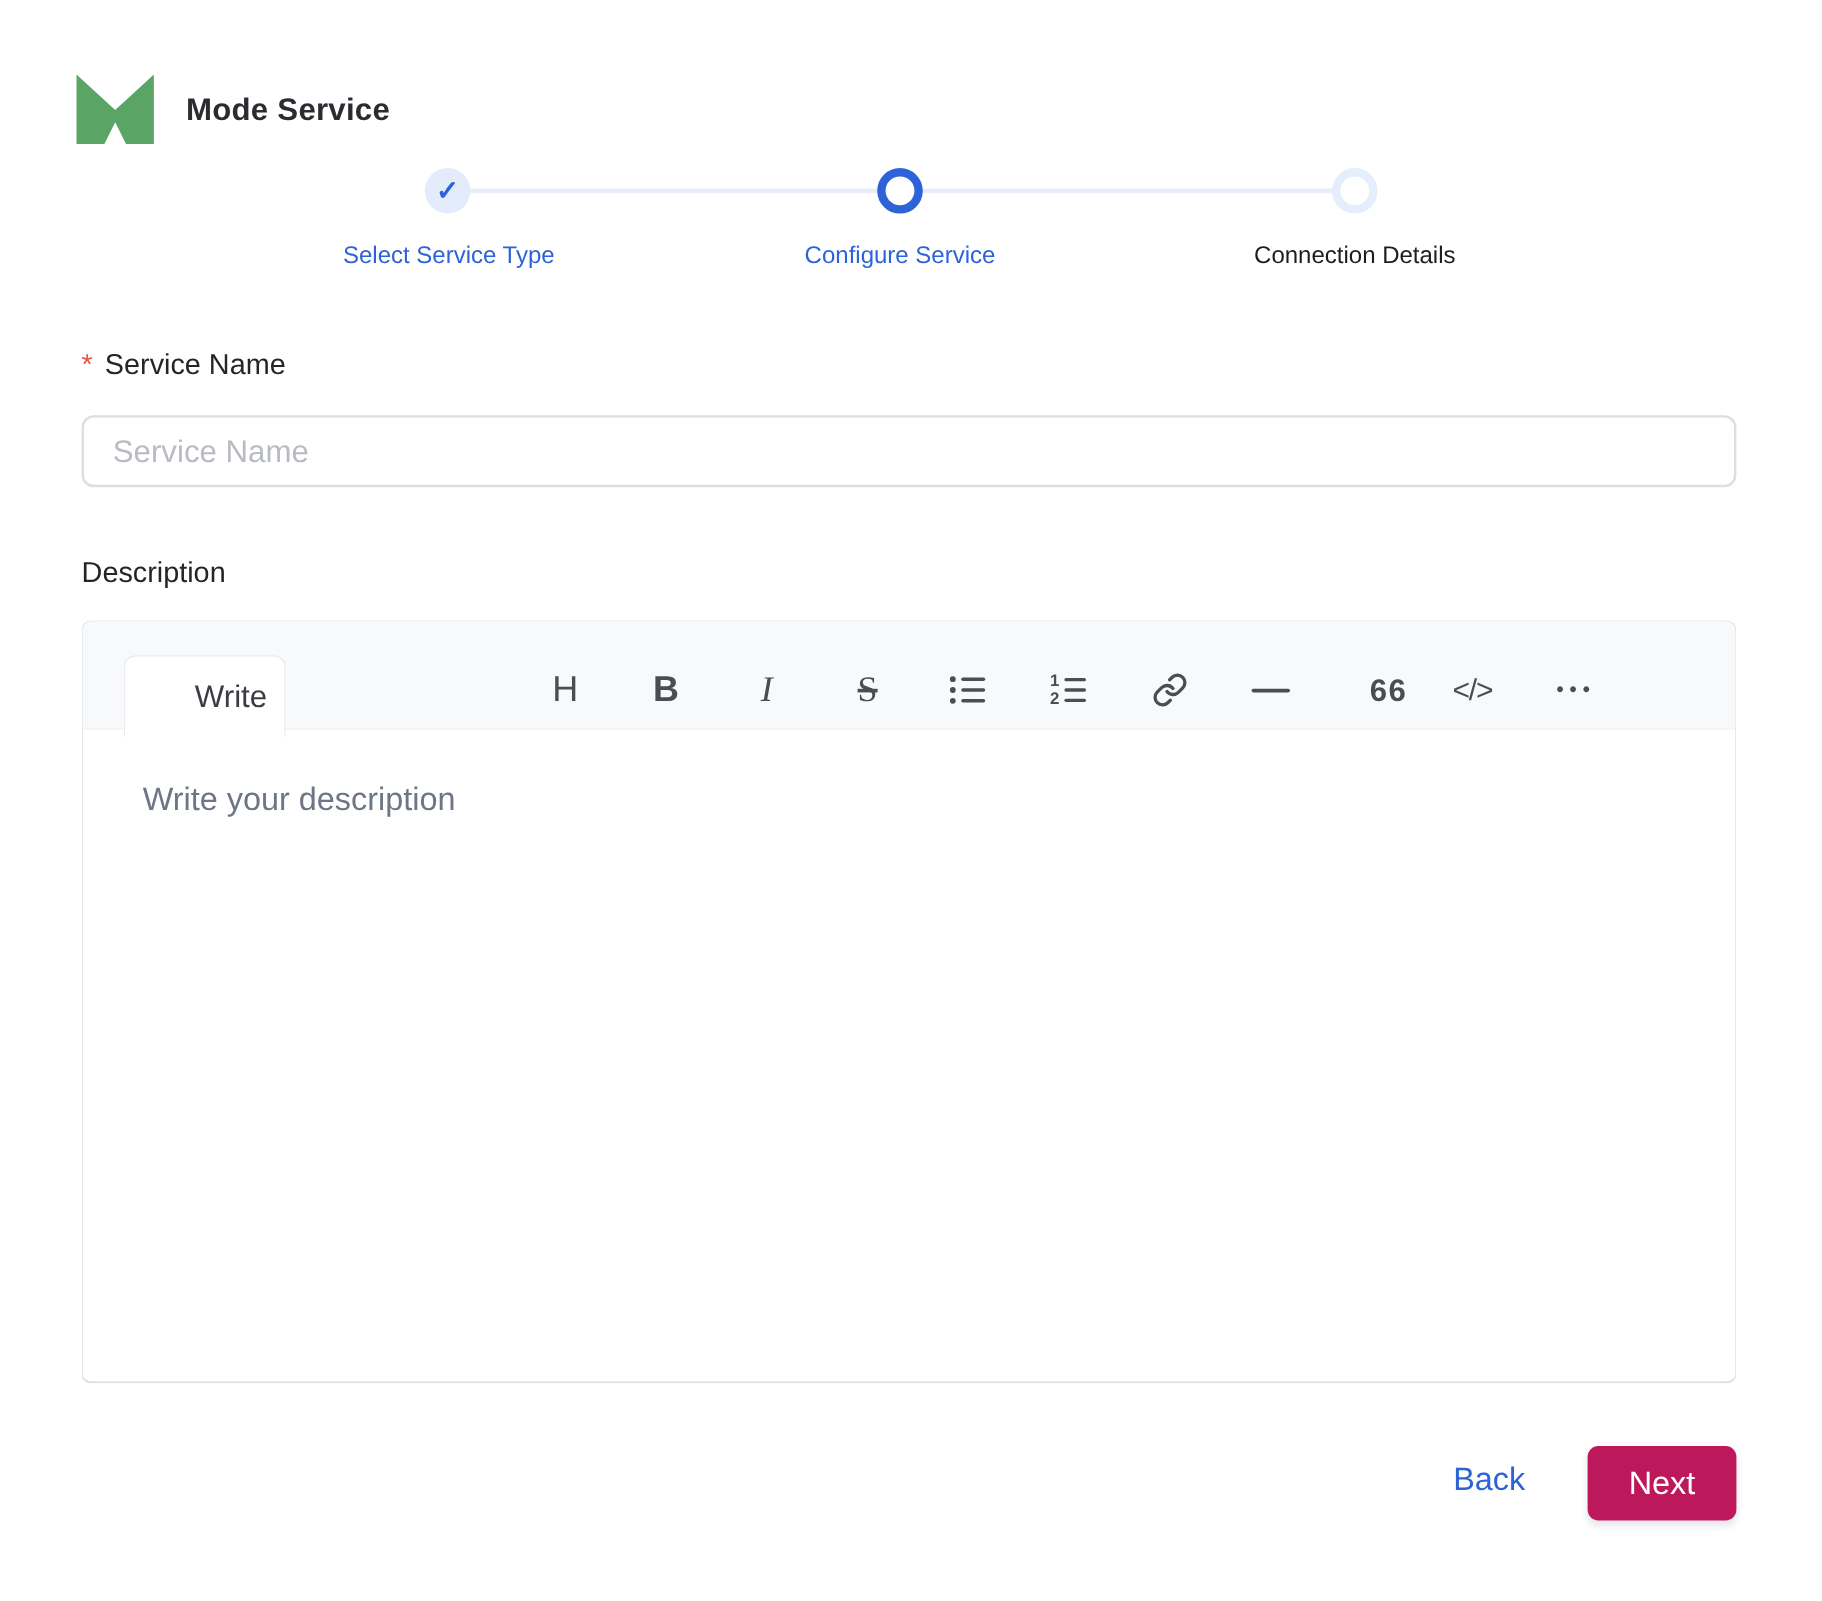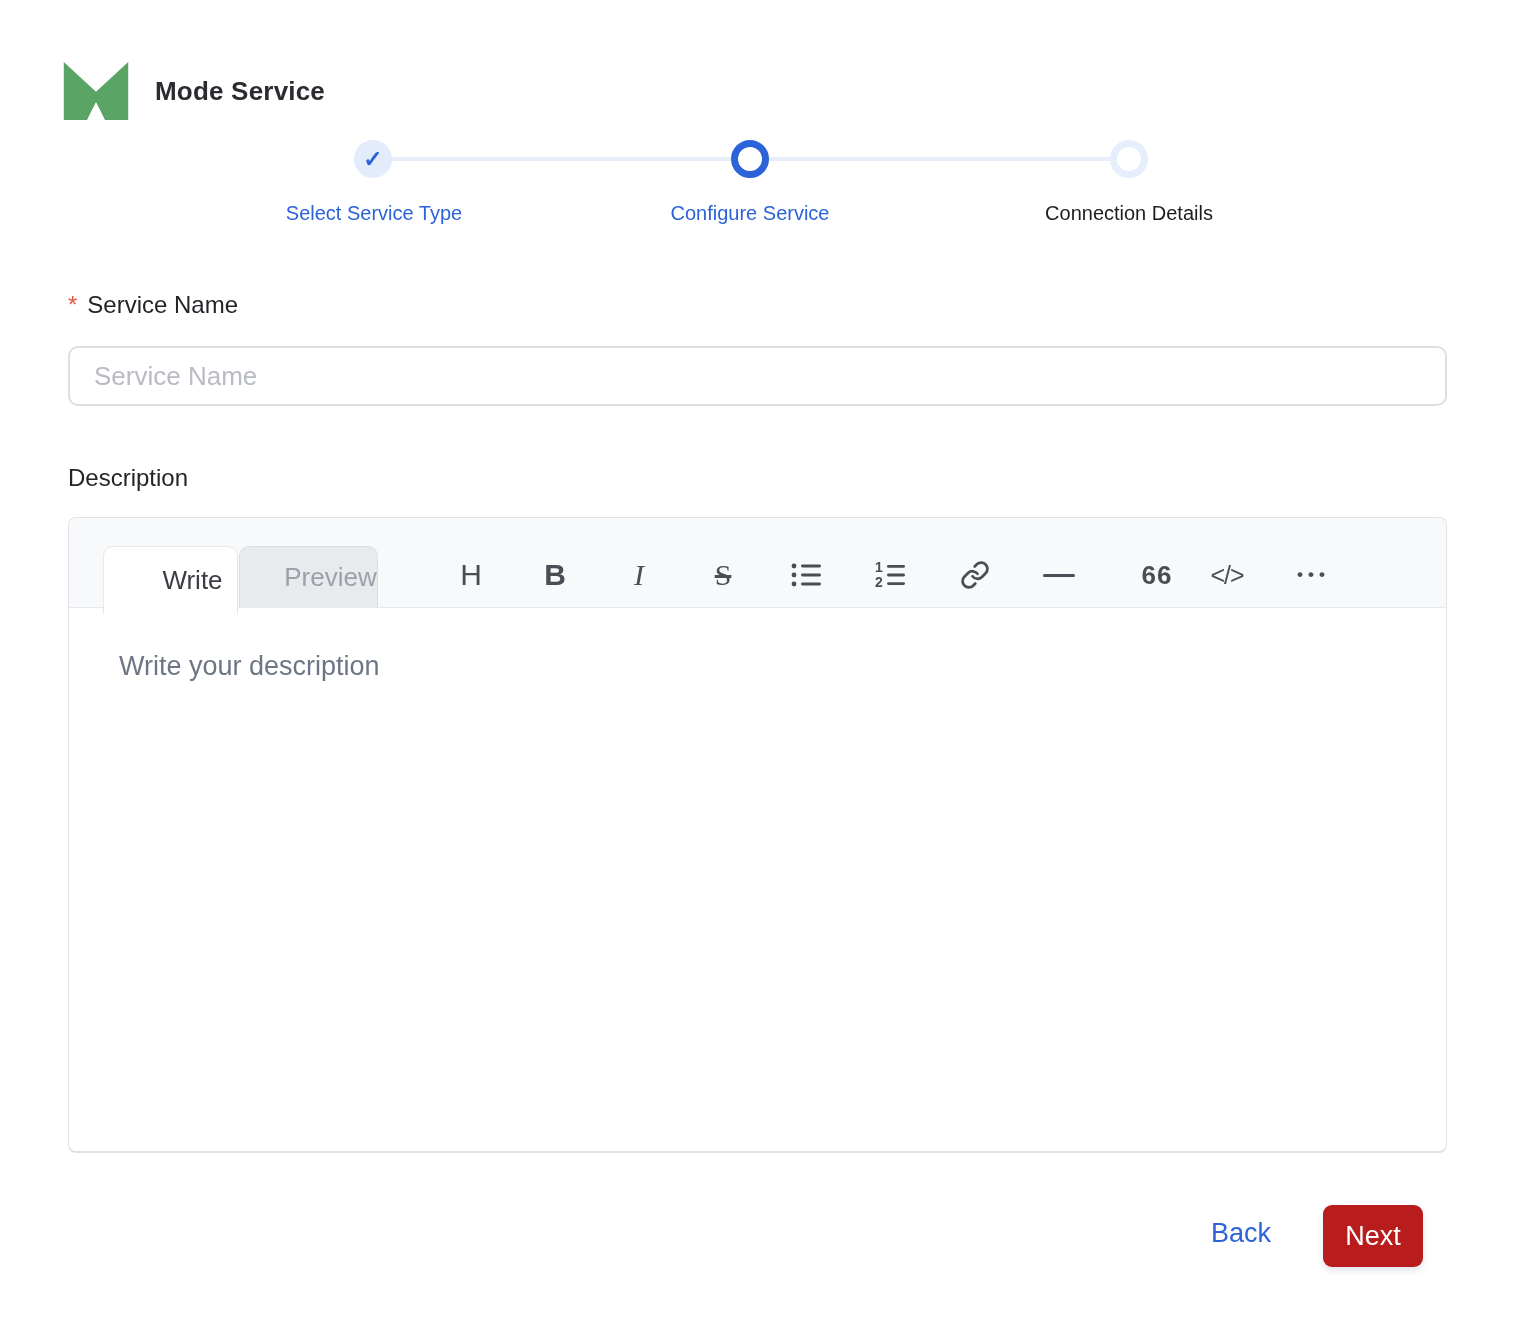--- a/index.html
+++ b/index.html
@@ -59,22 +59,22 @@
   .hr-glyph { width:32px; height:3px; background:#4a4d53; border-radius:2px; }
 
   .editor-body { position:absolute; left:0; right:0; top:91px; bottom:0; border-radius:0 0 8px 8px; overflow:hidden; }
   .desc-area { width:100%; height:100%; border:none; outline:none; resize:none;
     padding:42px 50px; font-size:27px; color:#333; font-family:"Liberation Sans", sans-serif; background:#fff; }
   .desc-area::placeholder { color:#6e7686; }
 
   
   .back-link { position:absolute; left:1241px; top:1218px; transform:translateX(-50%);
     font-size:27px; color:#2d63d8; cursor:pointer; }
-  .next-btn { position:absolute; left:1323px; top:1205px; width:100px; height:62px;
-    background:#b91c1c; border:none; border-radius:9px; color:#ffffff; font-size:27px;
+  .next-btn { position:absolute; left:1323px; top:1205px; width:124px; height:62px;
+    background:#be185d; border:none; border-radius:9px; color:#ffffff; font-size:27px;
     font-family:"Liberation Sans", sans-serif; cursor:pointer; box-shadow:0 4px 6px rgba(40,60,110,0.12); }
 </style>
 </head>
 <body>
 
 <div class="page">
 
   <div class="header">
     <svg class="logo" viewBox="0 0 100 90">
       <path d="M0 0 L50 46 L100 0 L100 90 L64 90 L50 62 L36 90 L0 90 Z" fill="#5aa565"></path>
@@ -99,21 +99,20 @@
   <div class="field-label label-service">
     <span class="req">*</span><span>Service Name</span>
   </div>
   <input class="name-input" type="text" placeholder="Service Name" style="">
 
   <div class="field-label label-desc">Description</div>
 
   <div class="editor">
     <div class="toolbar">
       <div class="tab tab-write">Write</div>
-      <div class="tab tab-preview">Preview</div>
 
       <div class="icons">
         <div class="ticon">
             <span class="g-h">H</span>
           </div>
         <div class="ticon">
             <span class="g-b">B</span>
           </div>
         <div class="ticon">
             <span class="g-i">I</span>

